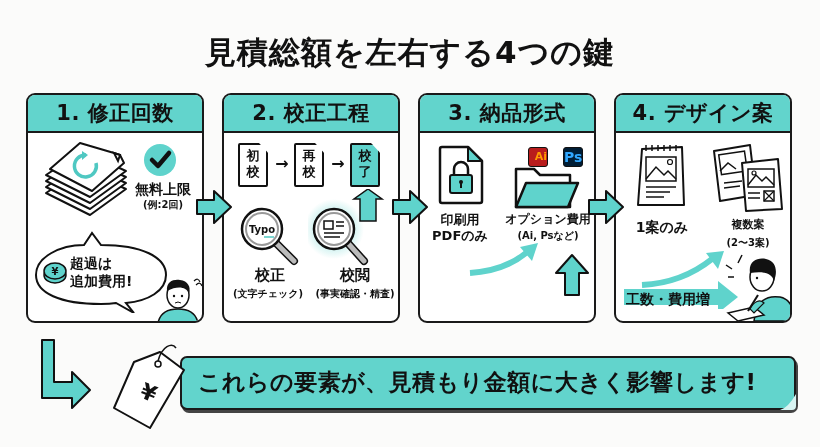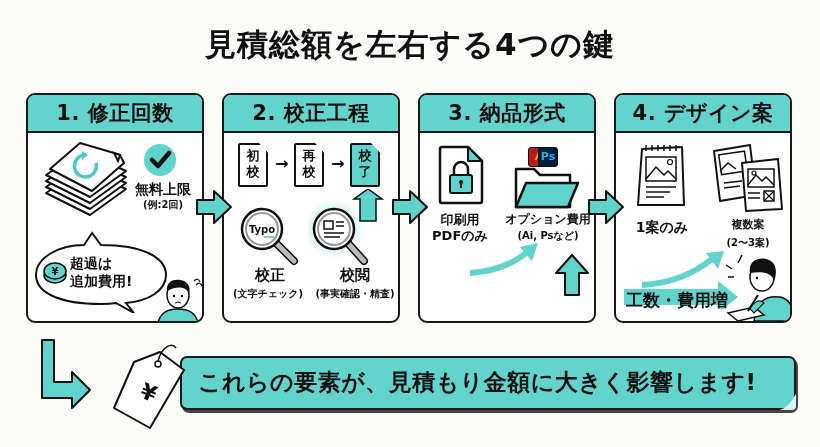--- a/index.html
+++ b/index.html
@@ -1,20 +1,20 @@
 <!DOCTYPE html>
 <html><head>
 <meta charset="utf-8">
 <style>
   * { box-sizing: border-box; margin: 0; padding: 0; }
   html, body { width: 820px; height: 447px; overflow: hidden; background: #fbfbfa; }
   body { font-family: "DejaVu Sans", "Liberation Sans", sans-serif; color: #111; position: relative; }
 
   .title-wrap { position: absolute; left: 0; top: 22px; width: 820px; text-align: center; }
-  .title { display: inline-block; position: relative; font-size: 31px; font-weight: bold; letter-spacing: 1px; padding: 0 4px; line-height: 44px; }
+  .title { display: inline-block; position: relative; font-size: 31px; font-weight: bold; letter-spacing: 1px; padding: 0 4px; line-height: 44px; margin-top: 8px; }
   .title::before { content: ""; position: absolute; left: -4px; right: -4px; bottom: 2px; height: 11px; background: #5fd3cc; z-index: -1; }
   .title span { position: relative; }
 
   .card { position: absolute; top: 93px; width: 178px; height: 230px; border: 2.5px solid #1a1a1a; border-radius: 9px; background: #fff; overflow: hidden; }
   .card-head { height: 38px; background: #62d4cc; border-bottom: 2.5px solid #1a1a1a; text-align: center; font-size: 21px; font-weight: bold; line-height: 36px; letter-spacing: 0.5px; }
   .card-body { position: relative; height: 188px; }
 
   .arrow-right { position: absolute; top: 190px; width: 36px; height: 34px; z-index: 5; }
 
   .lbl { position: absolute; font-weight: bold; text-align: center; line-height: 1.15; }
@@ -139,21 +139,21 @@
       <path d="M18 30 L18 24 A7 7 0 0 1 32 24 L32 30" fill="none" stroke="#111" stroke-width="2.5"></path>
       <rect x="14" y="30" width="22" height="18" rx="2" fill="#5fd3cc" stroke="#111" stroke-width="2"></rect>
       <circle cx="25" cy="37" r="2" fill="#111"></circle>
         <line x1="25" y1="38" x2="25" y2="43" stroke="#111" stroke-width="2"></line>
     </svg>
     <svg style="position:absolute;left:92px;top:30px;" width="68" height="48" viewBox="0 0 68 48">
       <path d="M4 6 L22 6 L28 12 L58 12 L58 44 L4 44 Z" fill="#fff" stroke="#111" stroke-width="2.5" stroke-linejoin="round"></path>
       <path d="M14 20 L66 20 L56 44 L4 44 Z" fill="#5fd3cc" stroke="#111" stroke-width="2.5" stroke-linejoin="round"></path>
     </svg>
     <div style="position:absolute;left:108px;top:14px;width:20px;height:20px;background:#b91c1c;border:1.5px solid #111;border-radius:3px;color:#ff9a00;font-weight:bold;font-size:11px;text-align:right;line-height:18px;">Ai</div>
-    <div style="position:absolute;left:118px;top:14px;width:20px;height:20px;background:#001e36;border:1.5px solid #111;border-radius:3px;color:#31a8ff;font-weight:bold;font-size:11px;text-align:center;line-height:18px;">Ps</div>
+    <div style="position:absolute;left:143px;top:14px;width:20px;height:20px;background:#001e36;border:1.5px solid #111;border-radius:3px;color:#31a8ff;font-weight:bold;font-size:14px;text-align:right;line-height:18px;">Ps</div>
     <div class="lbl" style="left:6px;top:80px;width:68px;font-size:13px;">印刷用</div>
     <div class="lbl" style="left:6px;top:96px;width:68px;font-size:13px;">PDFのみ</div>
     <div class="lbl" style="left:78px;top:80px;width:100px;font-size:12px;">オプション費用</div>
     <div class="lbl sub" style="left:80px;top:97px;width:96px;">(Ai, Psなど)</div>
     <svg style="position:absolute;left:48px;top:108px;" width="76" height="36" viewBox="0 0 76 36">
       <path d="M2 32 Q 36 30 58 12" fill="none" stroke="#5fd3cc" stroke-width="6"></path>
       <path d="M52 6 L70 2 L64 20 Z" fill="#5fd3cc"></path>
     </svg>
     <svg style="position:absolute;left:134px;top:120px;" width="36" height="44" viewBox="0 0 36 44">
       <path d="M11 42 L11 20 L2 20 L18 2 L34 20 L25 20 L25 42 Z" fill="#5fd3cc" stroke="#111" stroke-width="2" stroke-linejoin="round"></path>
@@ -201,21 +201,21 @@
       <path d="M52 48 L62 58 M62 48 L52 58" stroke="#111" stroke-width="1.2"></path>
     </svg>
     <div class="lbl" style="left:6px;top:86px;width:80px;font-size:14px;">1案のみ</div>
     <div class="lbl" style="left:92px;top:86px;width:80px;font-size:11px;">複数案</div>
     <div class="lbl sub" style="left:92px;top:104px;width:80px;">(2〜3案)</div>
     <svg style="position:absolute;left:6px;top:116px;" width="120" height="60" viewBox="0 0 120 60">
       <path d="M20 36 Q 60 34 90 10" fill="none" stroke="#5fd3cc" stroke-width="6"></path>
       <path d="M84 4 L102 2 L96 20 Z" fill="#5fd3cc"></path>
       <path d="M2 40 L96 40 L96 32 L116 48 L96 64 L96 56 L2 56 Z" fill="#5fd3cc"></path>
     </svg>
-    <div class="lbl" style="left:10px;top:158px;font-size:17px;text-align:right;">工数・費用増</div>
+    <div class="lbl" style="left:10px;top:158px;font-size:14px;text-align:right;">工数・費用増</div>
     <svg style="position:absolute;left:108px;top:118px;" width="70" height="70" viewBox="0 0 70 70">
       <path d="M14 12 L18 4 M8 18 L2 14 M10 26 L4 26" stroke="#111" stroke-width="1.5"></path>
       <path d="M30 70 C 32 50 42 44 56 46 C 66 48 70 58 70 70 Z" fill="#5fd3cc" stroke="#111" stroke-width="1.5"></path>
       <ellipse cx="38" cy="26" rx="12" ry="14" fill="#fff" stroke="#111" stroke-width="1.5"></ellipse>
       <path d="M26 22 C 24 10 34 6 42 8 C 52 10 54 20 50 30 C 48 22 40 20 26 22 Z" fill="#111"></path>
       <circle cx="33" cy="27" r="1.2" fill="#111"></circle>
       <path d="M4 62 L30 56 L40 64 L14 70 Z" fill="#fff" stroke="#111" stroke-width="1.5"></path>
       <path d="M26 58 C 30 50 36 48 40 52 L30 62 Z" fill="#5fd3cc" stroke="#111" stroke-width="1.2"></path>
       <line x1="24" y1="60" x2="34" y2="44" stroke="#111" stroke-width="2"></line>
     </svg>

